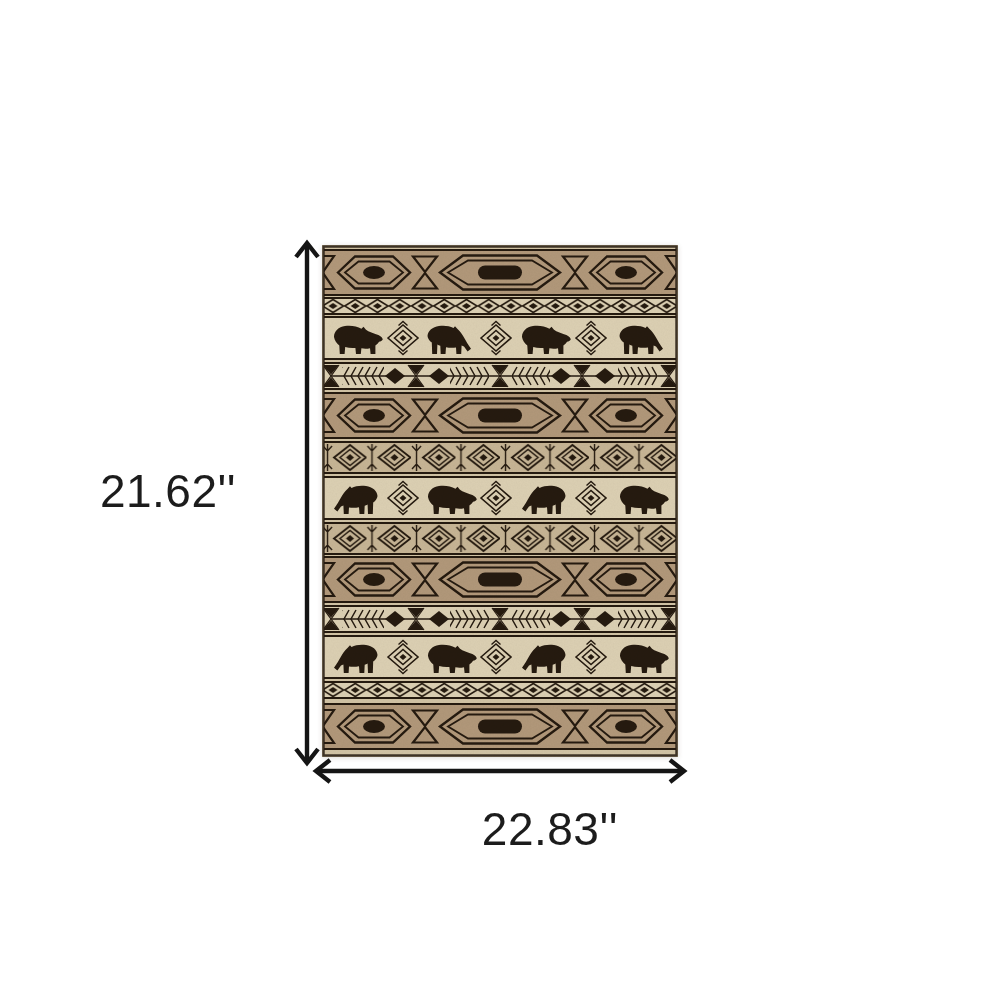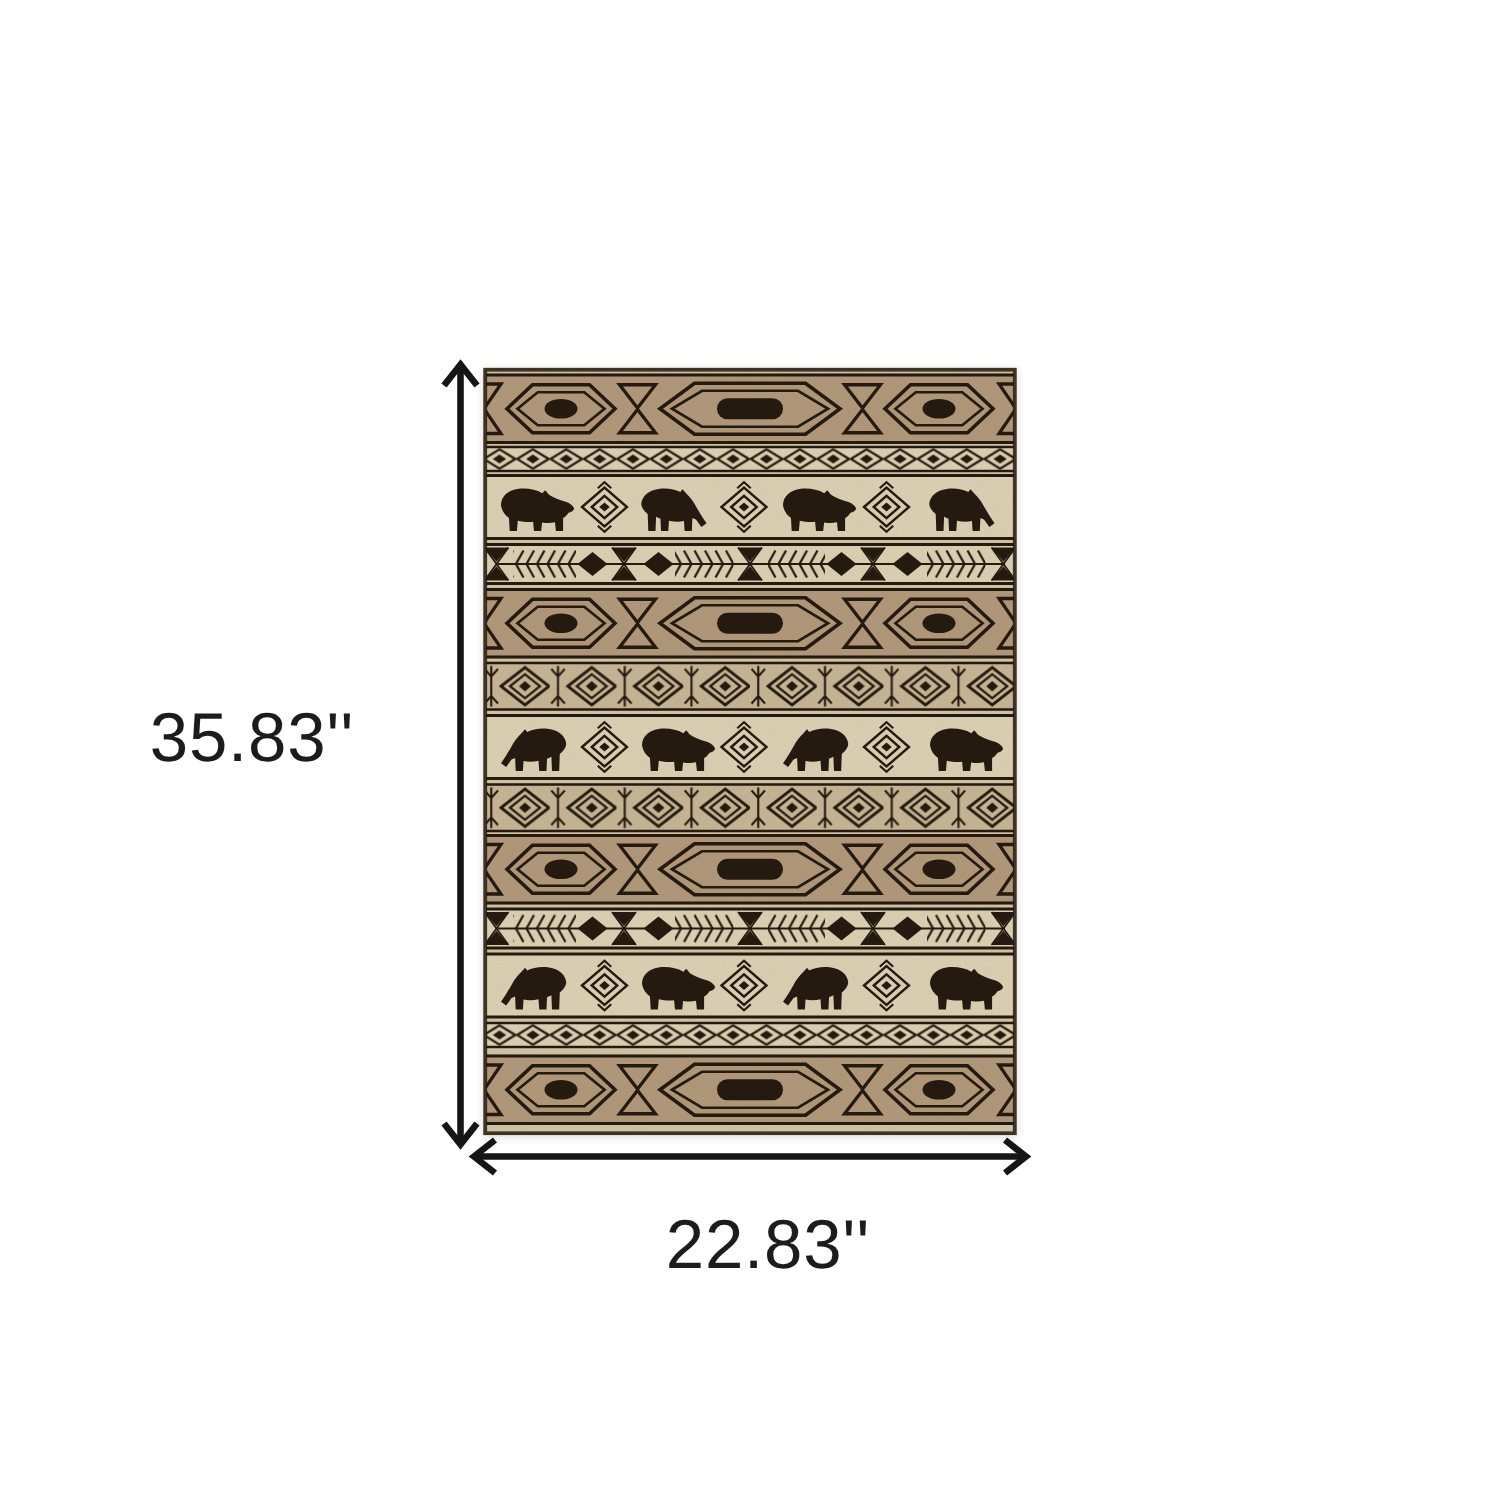--- a/index.html
+++ b/index.html
@@ -12,21 +12,21 @@
     position:absolute;left:322px;top:245px;width:356px;height:512px;
     box-shadow:0 1px 5px rgba(70,55,35,.18);
   }
   .varrow{position:absolute;left:292px;top:236px;}
   .harrow{position:absolute;left:308px;top:756px;}
   .dim{
     position:absolute;font-size:46px;line-height:46px;letter-spacing:.5px;
     color:var(--text,#1c1c1c);text-align:center;white-space:nowrap;
   }
   .dim-h{left:62px;top:468px;width:212px;}
-  .dim-w{left:406px;top:806px;width:212px;}
+  .dim-w{left:406px;top:806px;width:212px;text-align:right;}
   
   .s{fill:none;stroke:var(--ink,#261b10);stroke-linejoin:miter;}
   .f{fill:var(--ink,#261b10);}
   .arrowln{stroke:var(--arrow,#151515);fill:none;stroke-width:4.4;}
   .grainrect{mix-blend-mode:multiply;}
 </style>
 </head>
 <body>
 
 <div class="stage">
@@ -173,16 +173,16 @@
     <path class="arrowln" d="M4,21 L15,7 L26,21"></path>
     <path class="arrowln" d="M4,513 L15,527 L26,513"></path>
   </svg>
 
   <svg class="harrow" width="384" height="30" viewBox="0 0 384 30" xmlns="http://www.w3.org/2000/svg">
     <path class="arrowln" d="M8,15 H376"></path>
     <path class="arrowln" d="M22,4 L8,15 L22,26"></path>
     <path class="arrowln" d="M362,4 L376,15 L362,26"></path>
   </svg>
 
-  <div class="dim dim-h">35.83''</div>
+  <div class="dim dim-h">21.62''</div>
   <div class="dim dim-w">22.83''</div>
 
 </div>
 
 </body></html>

